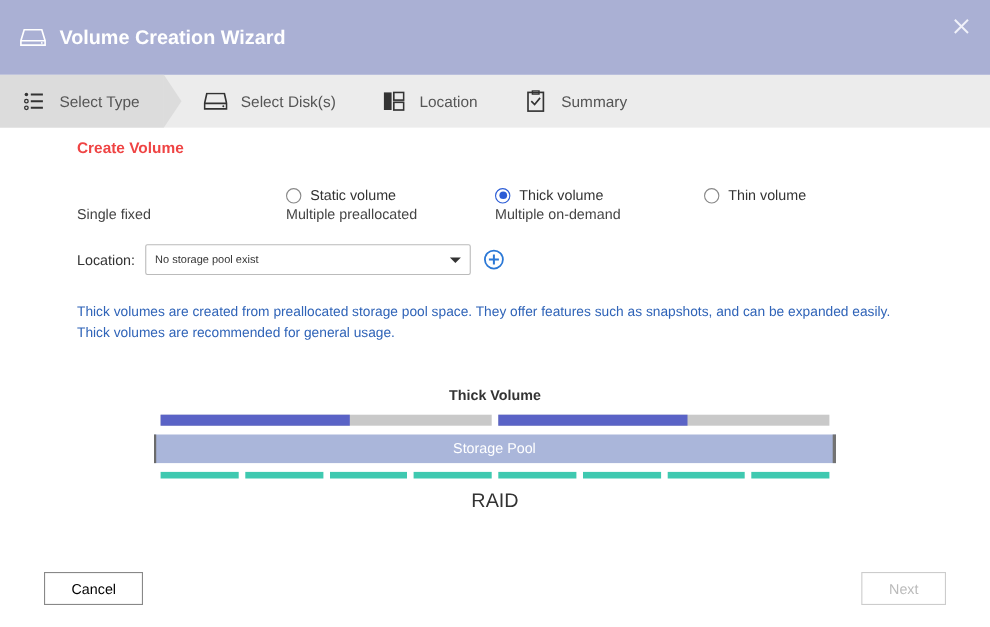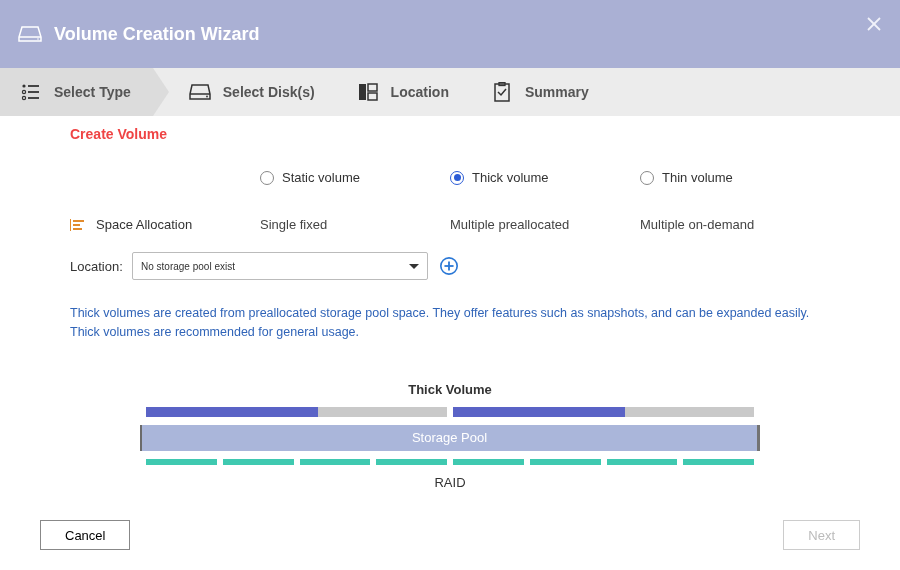--- a/index.html
+++ b/index.html
@@ -7,35 +7,35 @@
 
   
   .header { height: 68px; background: #aab0d4; display: flex; align-items: center; padding: 0 18px; position: relative; }
   .header-icon { width: 24px; height: 18px; margin-right: 12px; }
   .header-title { color: #fff; font-size: 18px; font-weight: 600; }
   .close { position: absolute; right: 14px; top: 12px; width: 24px; height: 24px; cursor: pointer; display:flex; align-items:center; justify-content:center;}
   .close svg { stroke: #f1f2fa; }
 
   
   .steps { height: 48px; background: #ececec; display: flex; align-items: stretch; }
-  .step { display: flex; align-items: center; padding: 0 22px 0 20px; color: #555; font-size: 14px; position: relative; font-weight: bold; }
+  .step { display: flex; align-items: center; padding: 0 22px 0 20px; color: #555; font-size: 14px; position: relative; }
   .step.active { background: #dcdcdc; }
   .step.active::after {
     content: ""; position: absolute; right: -16px; top: 0; width: 0; height: 0;
     border-top: 24px solid transparent; border-bottom: 24px solid transparent;
     border-left: 16px solid #dcdcdc;
   }
   .step-icon { width: 22px; height: 20px; margin-right: 12px; display:flex; align-items:center; justify-content:center; }
   .step-label { white-space: nowrap; }
 
   
   .content { position: absolute; top: 100px; left: 0; right: 0; bottom: 70px; padding: 26px 70px 0 70px; }
   .section-title { font-size: 14px; color: #ef4444; font-weight: 600; margin-bottom: 28px; }
 
-  .grid { display: grid; grid-template-columns: 190px 190px 190px 190px; row-gap: 32px; align-items:center; }
+  .grid { display: grid; grid-template-columns: 190px 190px 190px 190px; row-gap: 2px; align-items:center; }
   .radio { display: flex; align-items: center; font-size: 13px; color: #333; cursor:pointer; }
   .radio-circle { width: 14px; height: 14px; border: 1px solid #888; border-radius: 50%; margin-right: 8px; display:flex; align-items:center; justify-content:center; }
   .radio.selected .radio-circle { border-color: #2b5cd6; }
   .radio.selected .radio-dot { width: 7px; height: 7px; background: #2b5cd6; border-radius:50%; }
 
   .sa-row { display:flex; align-items:center; }
   .sa-icon { width:16px; height:14px; margin-right:10px; }
   .sa-label { font-size:13px; color:#333; }
   .sa-val { font-size:13px; color:#444; }
 
@@ -49,21 +49,21 @@
 
   
   .diagram { margin: 40px auto 0 auto; width: 620px; }
   .diag-title { text-align:center; font-size:13px; font-weight:600; color:#333; margin-bottom:10px; }
   .vol-row { display:flex; gap:6px; padding: 0 6px; }
   .vol-bar { height:10px; background:#c9c9c9; flex:1; position:relative; }
   .vol-fill { position:absolute; left:0; top:0; bottom:0; background:#5a63c6; }
   .pool-row { height:26px; background:#aab6da; color:#fff; font-size:13px; display:flex; align-items:center; justify-content:center; margin-top:8px; border-left:2px solid #6b6b6b; border-right:3px solid #737373; }
   .raid-row { display:flex; gap:6px; margin-top:8px; padding: 0 6px;}
   .raid-seg { height:6px; background:#3fc9b0; flex:1; }
-  .raid-label { text-align:center; font-size:13px; color:#333; margin-top:10px; }
+  .raid-label { text-align:center; font-size:18px; color:#333; margin-top:10px; }
 
   
   .footer { position:absolute; left:0; right:0; bottom:0; height:70px; display:flex; align-items:center; justify-content:space-between; padding: 0 40px; }
   .btn { height:30px; padding: 0 24px; font-size:13px; border:1px solid #888; background:#fff; cursor:pointer; display:flex; align-items:center; }
   .btn.disabled { color:#bbb; border-color:#ccc; cursor:default; }
 </style>
 </head>
 <body>
 
 <div class="header">
@@ -147,31 +147,20 @@
         </span>
       <span>Thick volume</span>
     </div>
     <div class="radio">
       <span class="radio-circle">
           <span class="radio-dot"></span>
         </span>
       <span>Thin volume</span>
     </div>
 
-    <div class="sa-row">
-      <span class="sa-icon">
-        <svg viewBox="0 0 16 14" width="16" height="14">
-            <line x1="0" y1="1" x2="0" y2="13" stroke="#e28b2d" stroke-width="2"></line>
-            <line x1="3" y1="3" x2="14" y2="3" stroke="#e28b2d" stroke-width="2"></line>
-            <line x1="3" y1="7" x2="10" y2="7" stroke="#e28b2d" stroke-width="2"></line>
-            <line x1="3" y1="11" x2="12" y2="11" stroke="#e28b2d" stroke-width="2"></line>
-          </svg>
-      </span>
-      <span class="sa-label">Space Allocation</span>
-    </div>
     <div class="sa-val">Single fixed</div>
     <div class="sa-val">Multiple preallocated</div>
     <div class="sa-val">Multiple on-demand</div>
   </div>
 
   <div class="loc-row">
     <span class="loc-label">Location:</span>
     <div class="select">
       <span>No storage pool exist</span>
       <span class="caret"></span>

